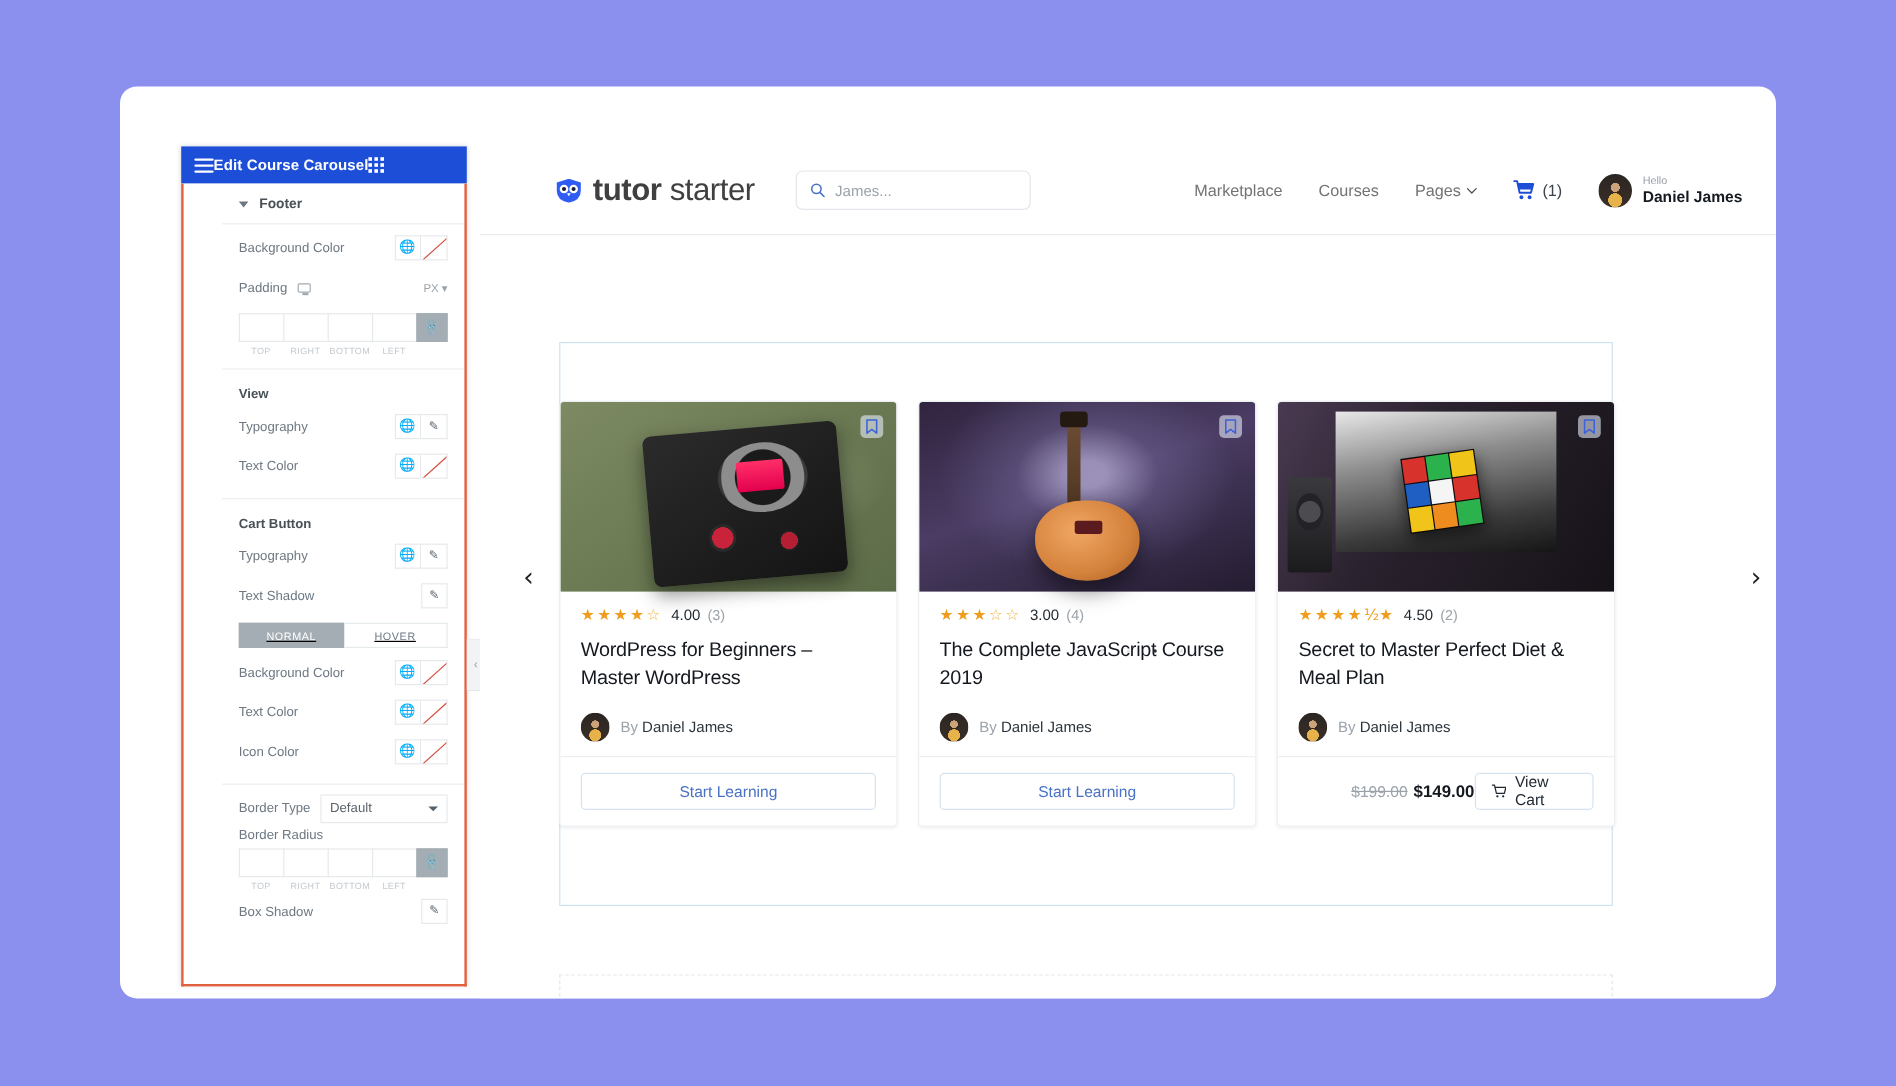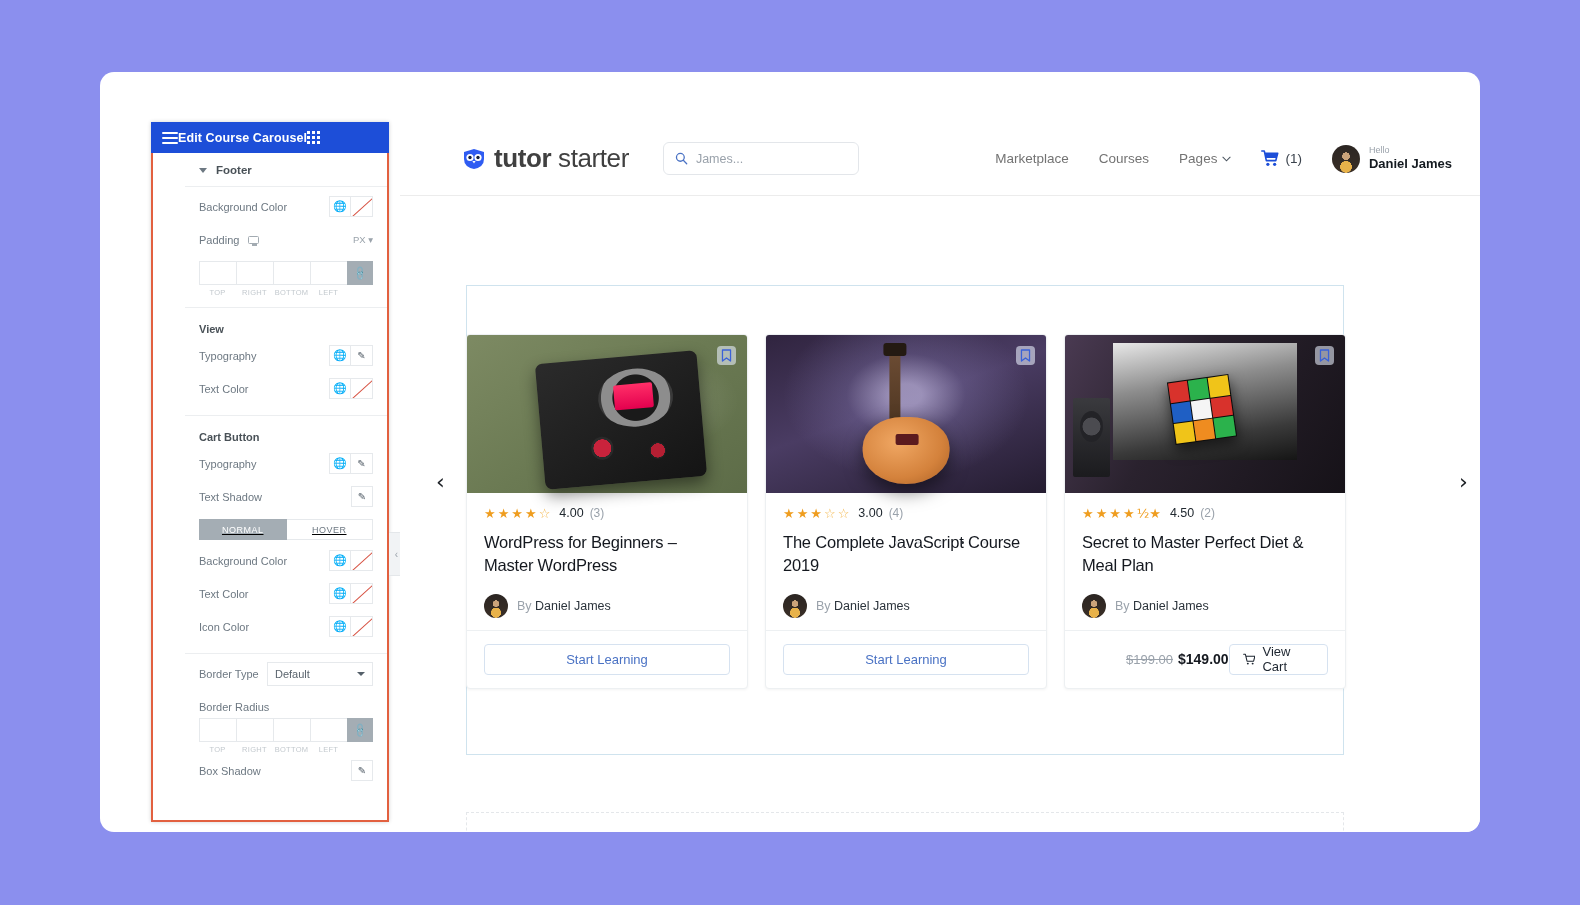--- a/index.html
+++ b/index.html
@@ -124,21 +124,21 @@
   .seg + .seg { border-left: none; }
   .seg.active { background: #a4adb4; color: #fff; border-color: #a4adb4; }
 
   .select {
     width: 106px; height: 24px; border: 1px solid #e6e9ec; background: #fff;
     display: flex; align-items: center; justify-content: space-between;
     padding: 0 7px; font-size: 11px; color: #5a646d; cursor: pointer;
   }
   .select .chev { width:0;height:0;border-left:4px solid transparent;border-right:4px solid transparent;border-top:4px solid #55606a; }
 
-  .br-title { font-size: 11px; color: #6d7882; margin-top: 11px; }
+  .br-title { font-size: 11px; color: #6d7882; }
 
   
   .panel-handle {
     position: absolute;
     left: 289px; top: 460px;
     width: 16px; height: 44px;
     background: #f1f3f5;
     border: 1px solid #e4e7ea;
     border-left: none;
     border-radius: 0 3px 3px 0;

